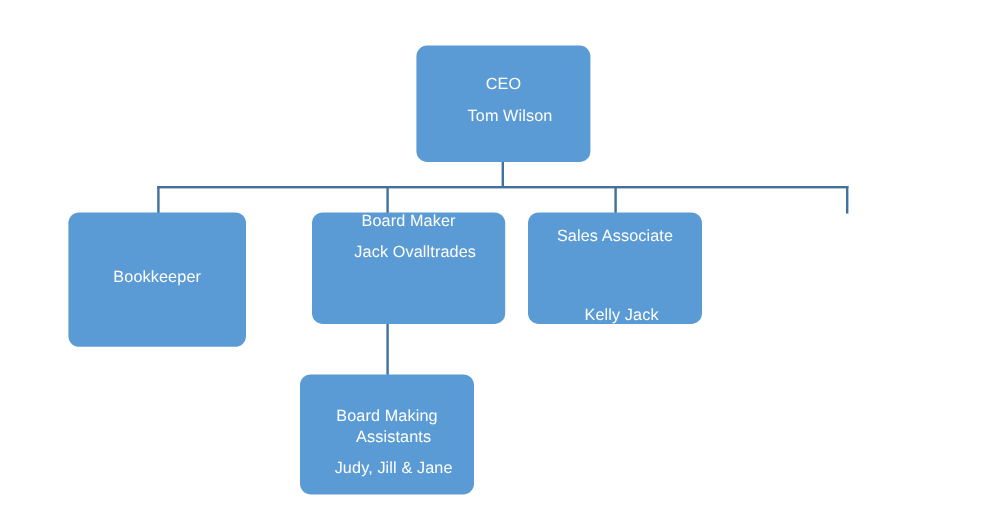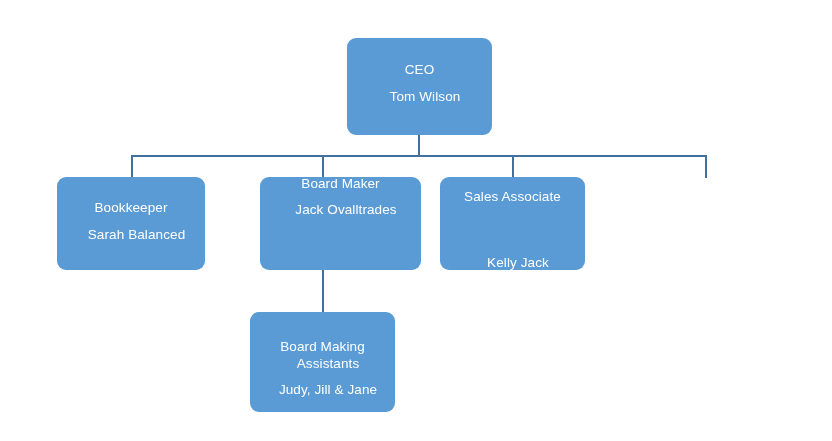--- a/index.html
+++ b/index.html
@@ -42,21 +42,21 @@
   .node-line + .node-line {
     margin-top: 12px;
     margin-left: 11px;
   }
   .node-line.tight + .node-line.tight {
     margin-top: 3px;
   }
 
   
   .node-ceo      { left: 347px; top: 38px;  width: 145px; height: 97px;  justify-content: center; padding-bottom: 6px; }
-  .node-book     { left: 57px;  top: 177px; width: 148px; height: 93px;  justify-content: center; padding-bottom: 4px; }
+  .node-book     { left: 57px;  top: 177px; width: 148px; height: 112px;  justify-content: center; padding-bottom: 4px; }
   .node-boardmkr { left: 260px; top: 177px; width: 161px; height: 93px;  justify-content: flex-start; padding-bottom: 4px; }
   .node-sales    { left: 440px; top: 177px; width: 145px; height: 93px;  justify-content: space-between; padding-top: 13px; }
   .node-parttime { left: 630px; top: 177px; width: 147px; height: 93px;  justify-content: flex-start; padding-top: 26px; }
   .node-assist   { left: 250px; top: 312px; width: 145px; height: 100px; justify-content: center; padding-top: 13px; }
 
   
   .conn {
     position: absolute;
     background: #41719C;
   }
@@ -84,21 +84,20 @@
   <div class="conn conn-v conn-drop-4"></div>
   <div class="conn conn-v conn-assist"></div>
 
   <div class="node-box node-ceo">
     <span class="node-line">CEO</span>
     <span class="node-line">Tom Wilson</span>
   </div>
 
   <div class="node-box node-book">
     <span class="node-line">Bookkeeper</span>
-    <span class="node-line">Sarah Balanced</span>
   </div>
 
   <div class="node-box node-boardmkr">
     <span class="node-line">Board Maker</span>
     <span class="node-line">Jack Ovalltrades</span>
   </div>
 
   <div class="node-box node-sales">
     <span class="node-line">Sales Associate</span>
     <span class="node-line">Kelly Jack</span>

